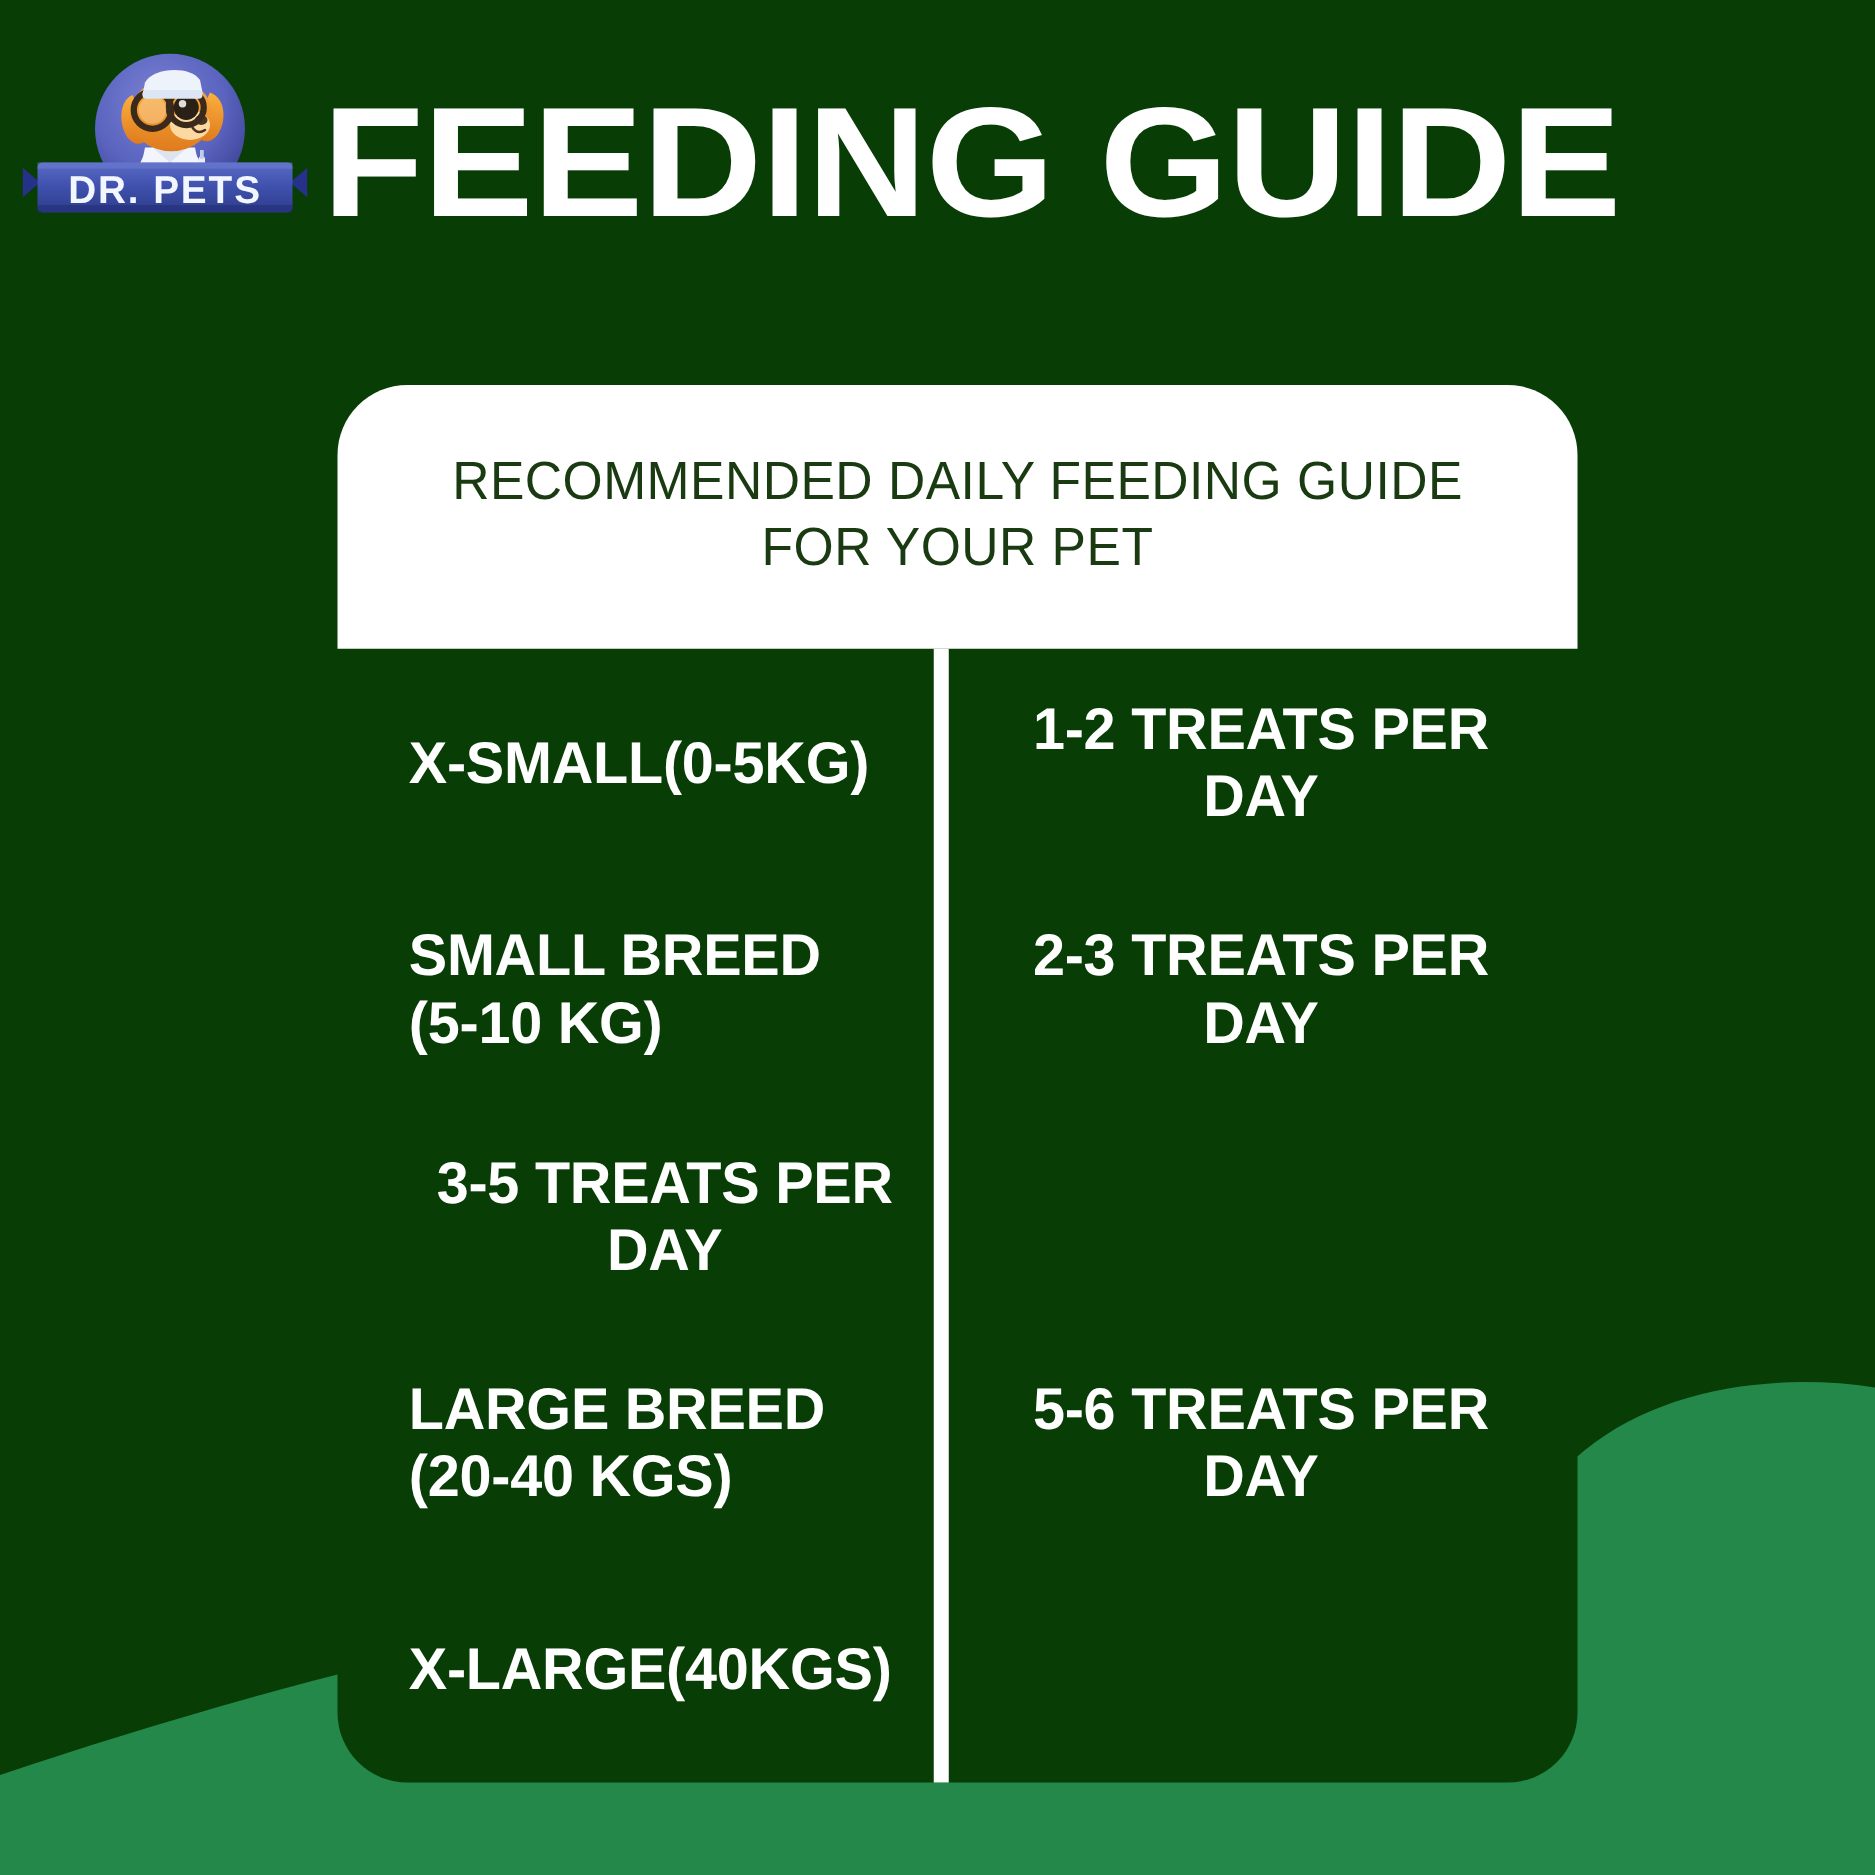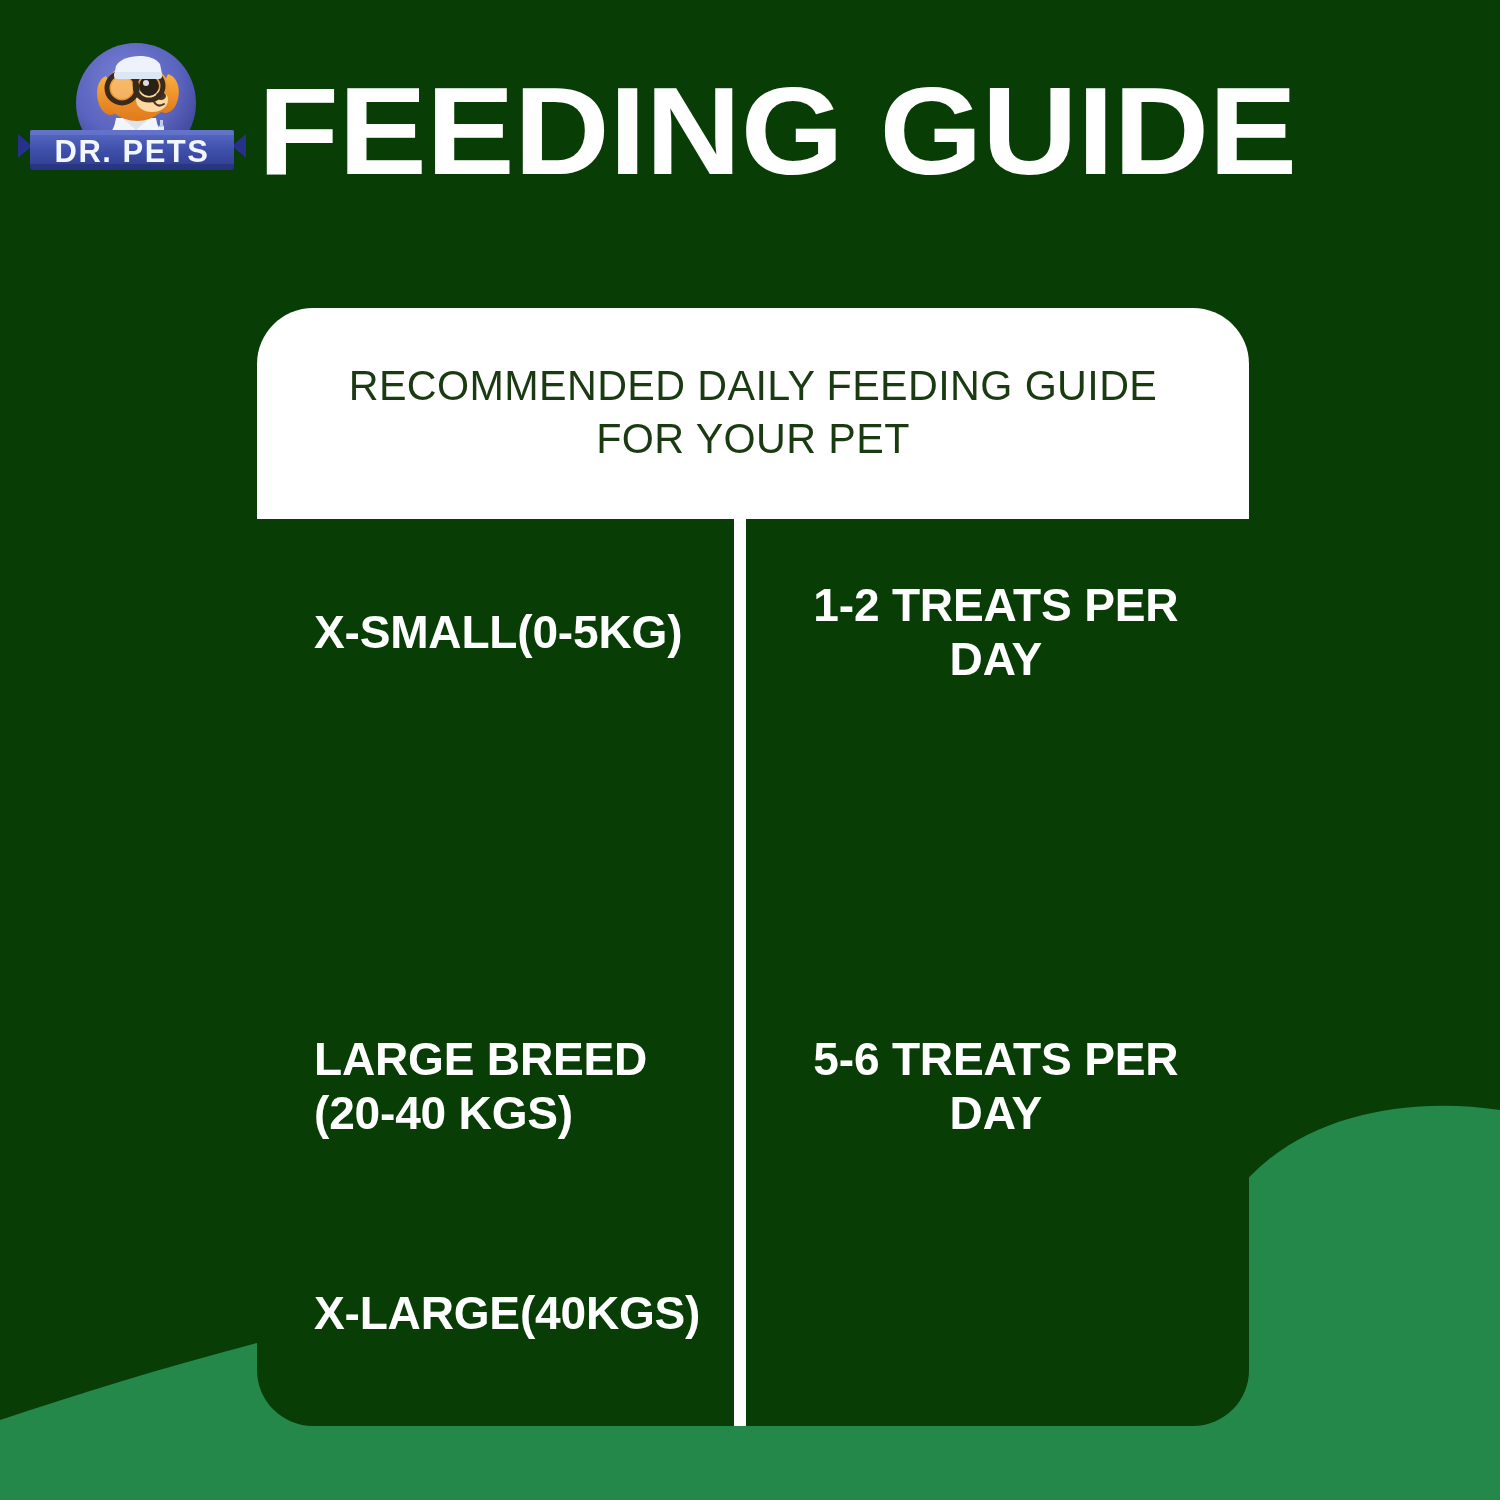--- a/index.html
+++ b/index.html
@@ -29,21 +29,21 @@
     font-weight:700;
     letter-spacing:-0.5px;
     transform:scaleX(1.06);
     transform-origin:left center;
     white-space:nowrap;
   }
 
   
   #guide-card {
     position:absolute;
-    left:257px; top:308px;
+    left:270px; top:308px;
     width:992px; height:1118px;
     background:#083D06;
     border-radius:56px;
     z-index:2;
   }
 
   
   #guide-header {
     position:absolute;
     left:0; top:0;
@@ -200,22 +200,34 @@
 
     <div class="table-row">
       <div class="cell-breed">
         <div class="cell-text">X-SMALL(0-5KG)</div>
       </div>
       <div class="cell-amount">
         <div class="cell-text">1-2 TREATS PER DAY</div>
       </div>
     </div>
 
-
-    <div class="table-row">
+    <div class="table-row">
+      <div class="cell-breed">
+        <div class="cell-text">SMALL BREED
+(5-10 KG)</div>
+      </div>
+      <div class="cell-amount">
+        <div class="cell-text">2-3 TREATS PER DAY</div>
+      </div>
+    </div>
+
+    <div class="table-row">
+      <div class="cell-amount">
+        <div class="cell-text">3-5 TREATS PER DAY</div>
+      </div>
     </div>
 
     <div class="table-row">
       <div class="cell-breed">
         <div class="cell-text">LARGE BREED
 (20-40 KGS)</div>
       </div>
       <div class="cell-amount">
         <div class="cell-text">5-6 TREATS PER DAY</div>
       </div>

